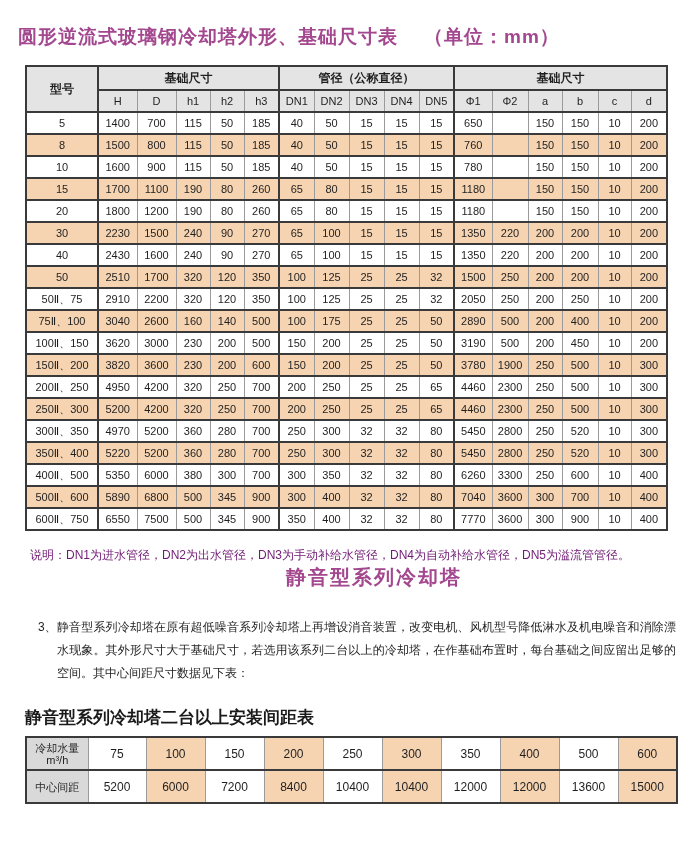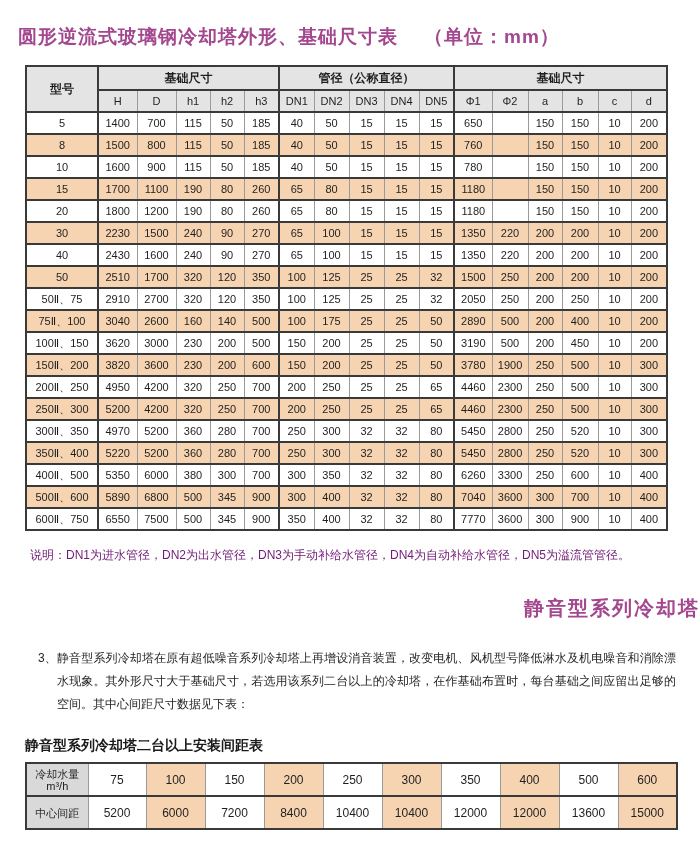--- a/index.html
+++ b/index.html
@@ -45,41 +45,40 @@
   .main-table tbody td { height: 22px; background: #ffffff; }
   .main-table tbody tr.alt td { background: #f6d4b2; }
 
   .note {
     margin: 16px 25px 0 30px;
     font-size: 12px;
     color: #701a75;
   }
 
   .section-heading {
-    margin-top: 31px;
-    text-align: right;
+    text-align: center;
     font-size: 20px;
     font-weight: bold;
     color: #a3478f;
     letter-spacing: 2px;
     padding-left: 48px;
   }
 
   .paras { margin: 25px 24px 0 38px; }
   .para {
     font-size: 12px;
     line-height: 23px;
     padding-left: 19px;
     text-indent: -19px;
     text-align: justify;
   }
 
   .spacing-title {
     margin: 21px 0 7px 25px;
-    font-size: 14px;
+    font-size: 17px;
     font-weight: bold;
     color: #1a1a1a;
   }
   .spacing-table {
     margin-left: 25px;
     width: 651px;
     border: 2px solid #3a3a3a;
   }
   .spacing-table th, .spacing-table td {
     border-left: 1px solid #9b9b9b;
@@ -300,21 +299,21 @@
         <td class="grp">1500</td>
         <td>250</td>
         <td>200</td>
         <td>200</td>
         <td>10</td>
         <td>200</td>
       </tr>
       <tr>
         <td>50Ⅱ、75</td>
         <td class="grp">2910</td>
-        <td>2700</td>
+        <td>2200</td>
         <td>320</td>
         <td>120</td>
         <td>350</td>
         <td class="grp">100</td>
         <td>125</td>
         <td>25</td>
         <td>25</td>
         <td>32</td>
         <td class="grp">2050</td>
         <td>250</td>

